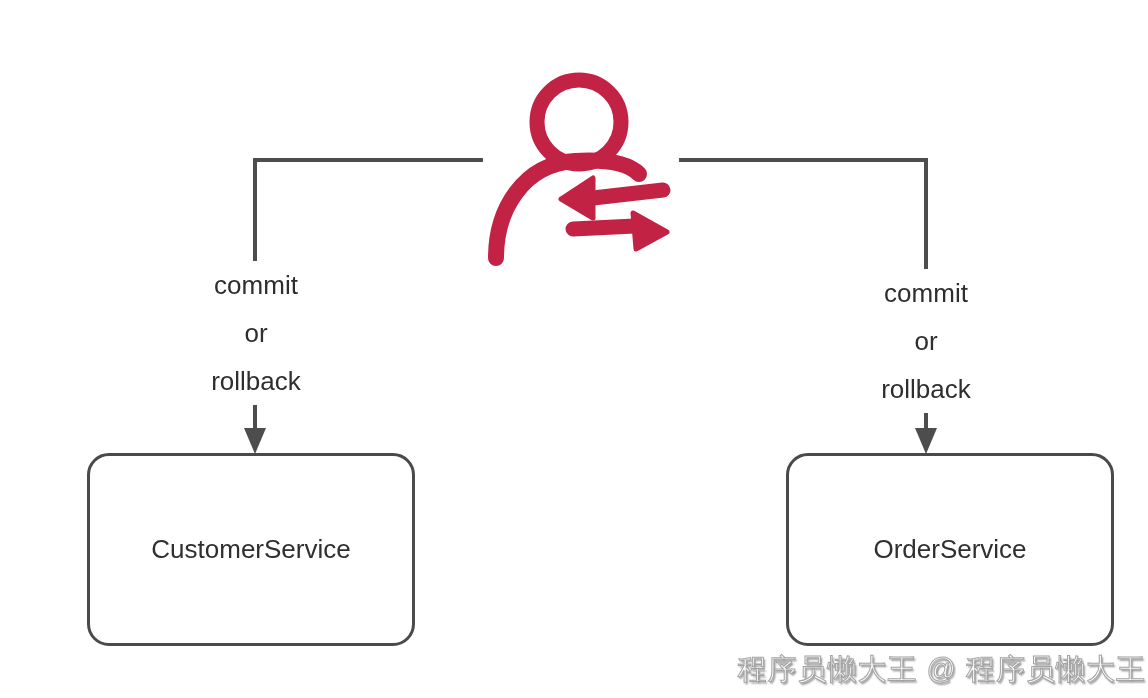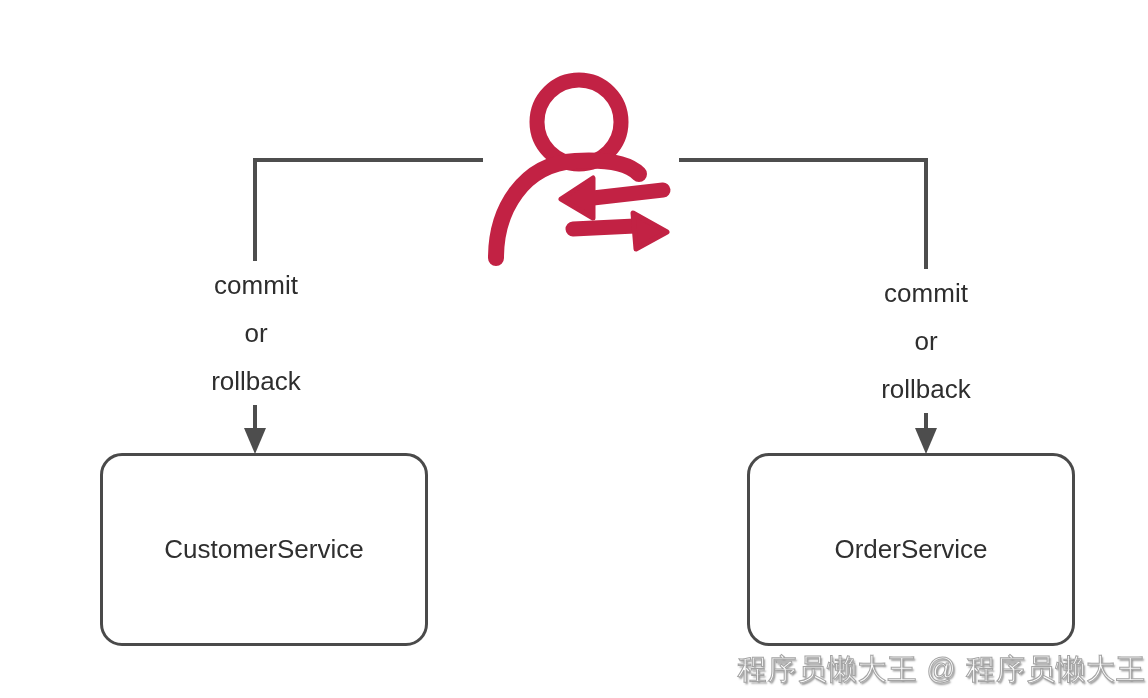--- a/index.html
+++ b/index.html
@@ -88,22 +88,22 @@
     border: 3.5px solid #4a4a4a;
     border-radius: 22px;
     box-sizing: border-box;
     display: flex;
     align-items: center;
     justify-content: center;
     font-size: 26px;
     color: #2f2f2f;
     z-index: 2;
   }
-  .node.left  { left: 100px; }
-  .node.right { left: 747px; text-align: center; }
+  .node.left  { left: 87px; }
+  .node.right { left: 786px; text-align: center; }
 
   
   .watermark {
     position: absolute;
     right: 2px; bottom: 8px;
     font-size: 29px;
     letter-spacing: 1px;
     white-space: nowrap;
     color: #fbfbfb;
     -webkit-text-stroke: 1px #a3a3a3;

